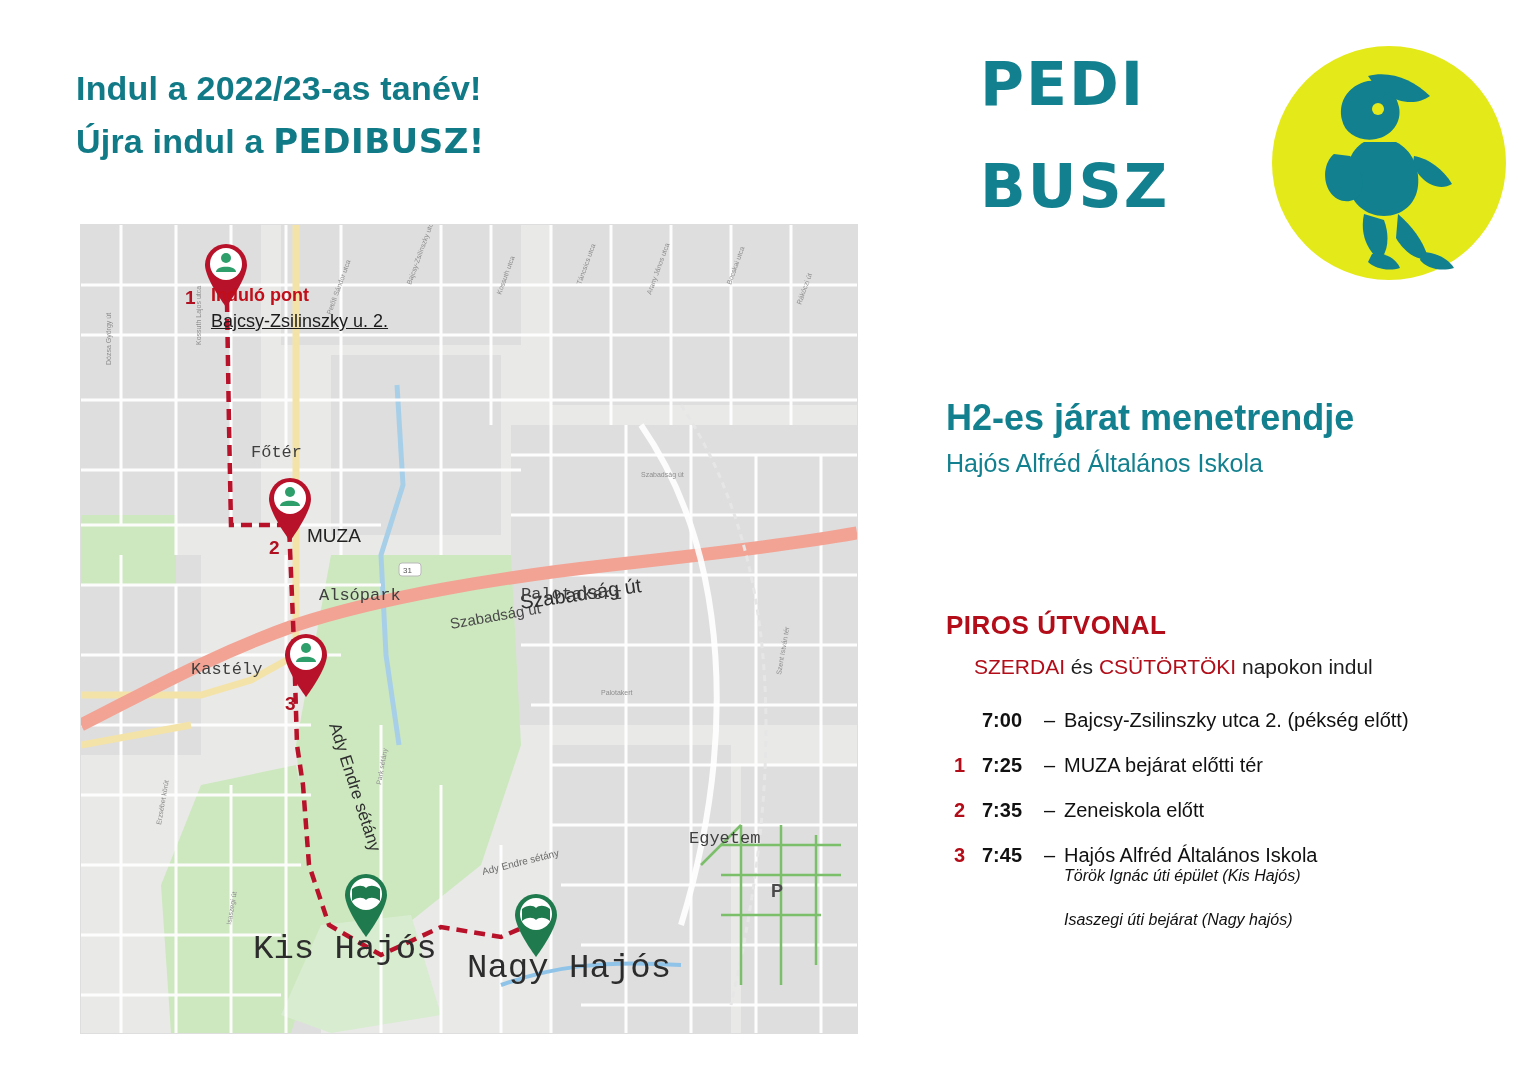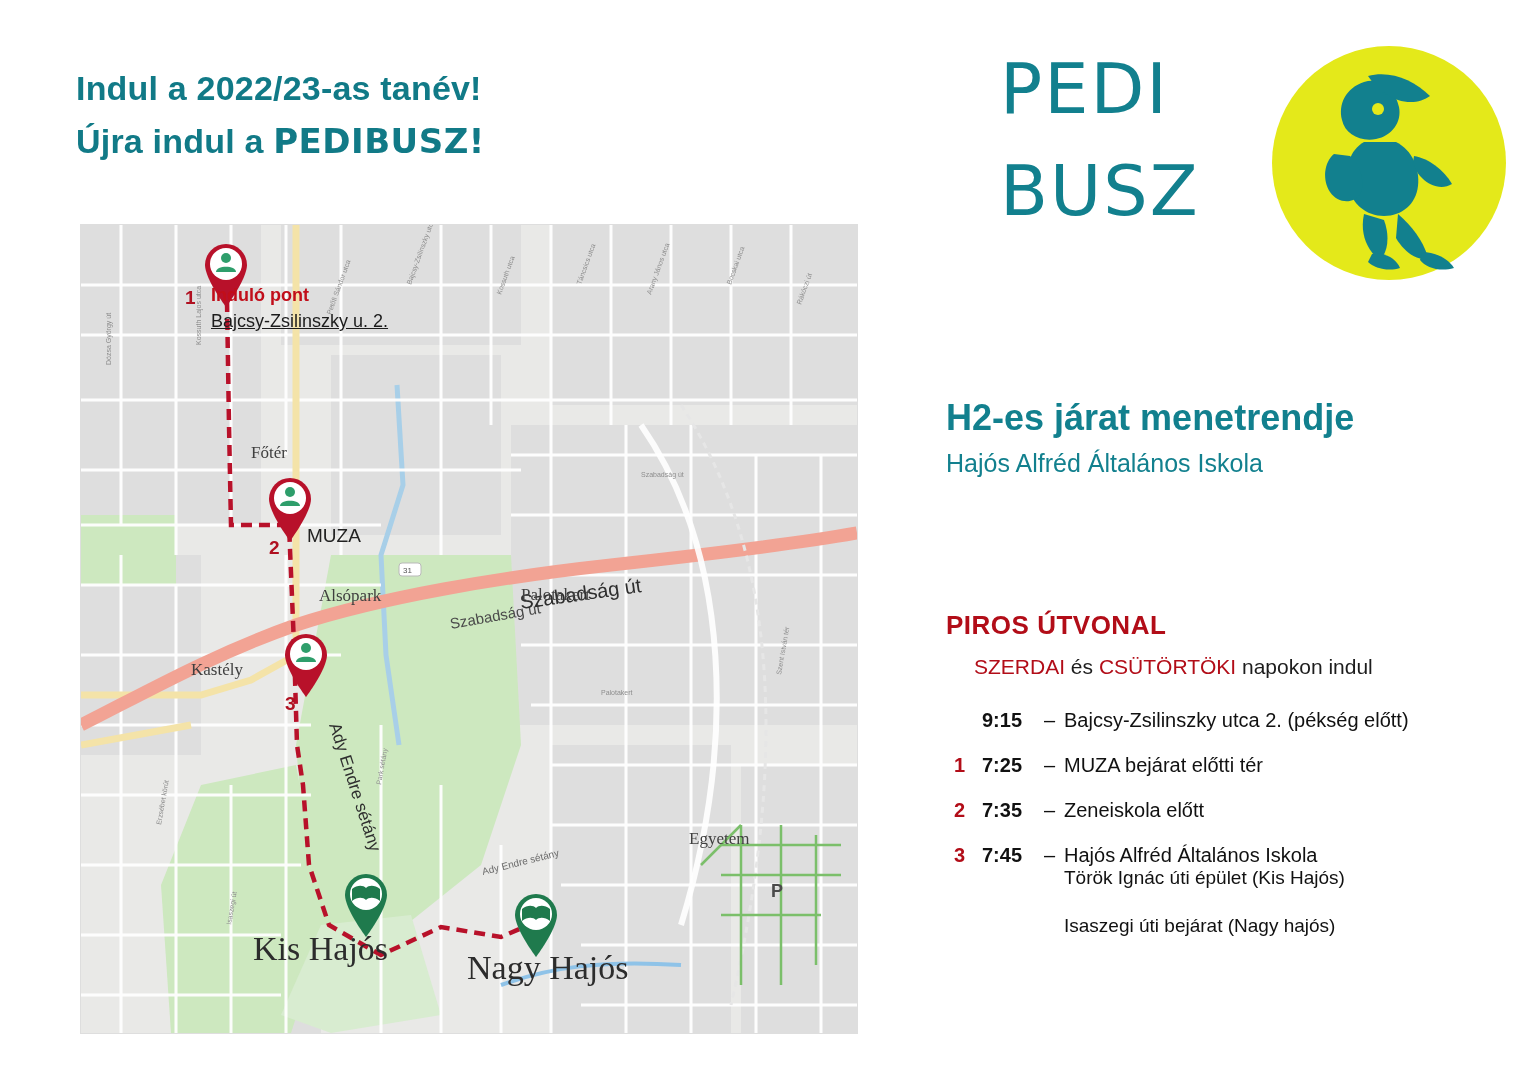--- a/index.html
+++ b/index.html
@@ -50,21 +50,21 @@
     width: 776px;
     height: 808px;
     background: #e8e8e6;
     overflow: hidden;
     border: 1px solid #dedede;
   }
   #map-svg { display: block; }
 
   .map-label {
     position: absolute;
-    font-family: Liberation Serif, serif;
+    font-family: Liberation Mono, monospace;
     color: #3a3a3a;
     white-space: nowrap;
     pointer-events: none;
   }
   .lbl-district { font-size: 17px; color: #3f3f3f; }
   .lbl-big { font-size: 34px; color: #2c2c2c; font-weight: normal; }
 
   
   .pin {
     position: absolute;
@@ -105,25 +105,25 @@
 
   #logo-block {
     position: absolute;
     left: 40px;
     top: 36px;
     width: 580px;
     height: 250px;
   }
   .logo-word {
     position: absolute;
-    left: 60px;
+    left: 40px;
     color: #12808e;
     font-family: "DejaVu Sans", sans-serif;
-    font-weight: normal;
-    font-size: 70px;
+    font-weight: bold;
+    font-size: 60px;
     letter-spacing: 2px;
     line-height: 1;
   }
   #logo-word-1 { top: 18px; }
   #logo-word-2 { top: 120px; }
 
   #logo-circle {
     position: absolute;
     left: 332px;
     top: 10px;
@@ -195,23 +195,24 @@
     width: 62px;
     flex: 0 0 62px;
     font-weight: bold;
   }
   .stop-row .dash {
     width: 20px;
     flex: 0 0 20px;
   }
   .stop-row .desc { flex: 1 1 auto; }
   .sub-line {
-    font-size: 19px;
+    font-size: 16px;
     color: #111;
     margin-left: 0;
+    font-style: italic;
   }
   .sub-line + .sub-line { margin-top: 26px; }
   .sub-wrap { margin-top: 10px; margin-left: 12px; }
 </style>
 </head>
 <body>
 
 <div id="left-column">
 
   <div id="headline-block">
@@ -449,21 +450,21 @@
   </div>
 
   <div id="schedule-block">
     <h3 id="schedule-heading">PIROS ÚTVONAL</h3>
     <p id="schedule-days">
       <span class="days-em">SZERDAI</span><span> és </span><span class="days-em">CSÜTÖRTÖKI</span><span> napokon indul</span>
     </p>
 
     <div class="stop-row">
       <span class="idx"></span>
-      <span class="time">9:15</span>
+      <span class="time">7:00</span>
       <span class="dash">–</span>
       <span class="desc">Bajcsy-Zsilinszky utca 2. (pékség előtt)</span>
     </div>
 
     <div class="stop-row">
       <span class="idx">1</span>
       <span class="time">7:25</span>
       <span class="dash">–</span>
       <span class="desc">MUZA bejárat előtti tér</span>
     </div>

